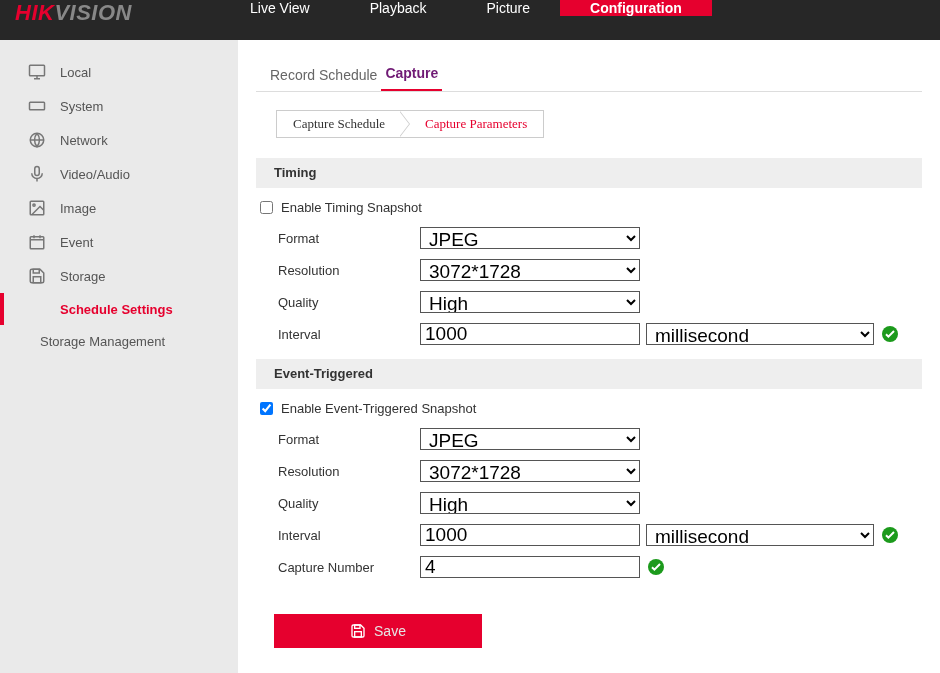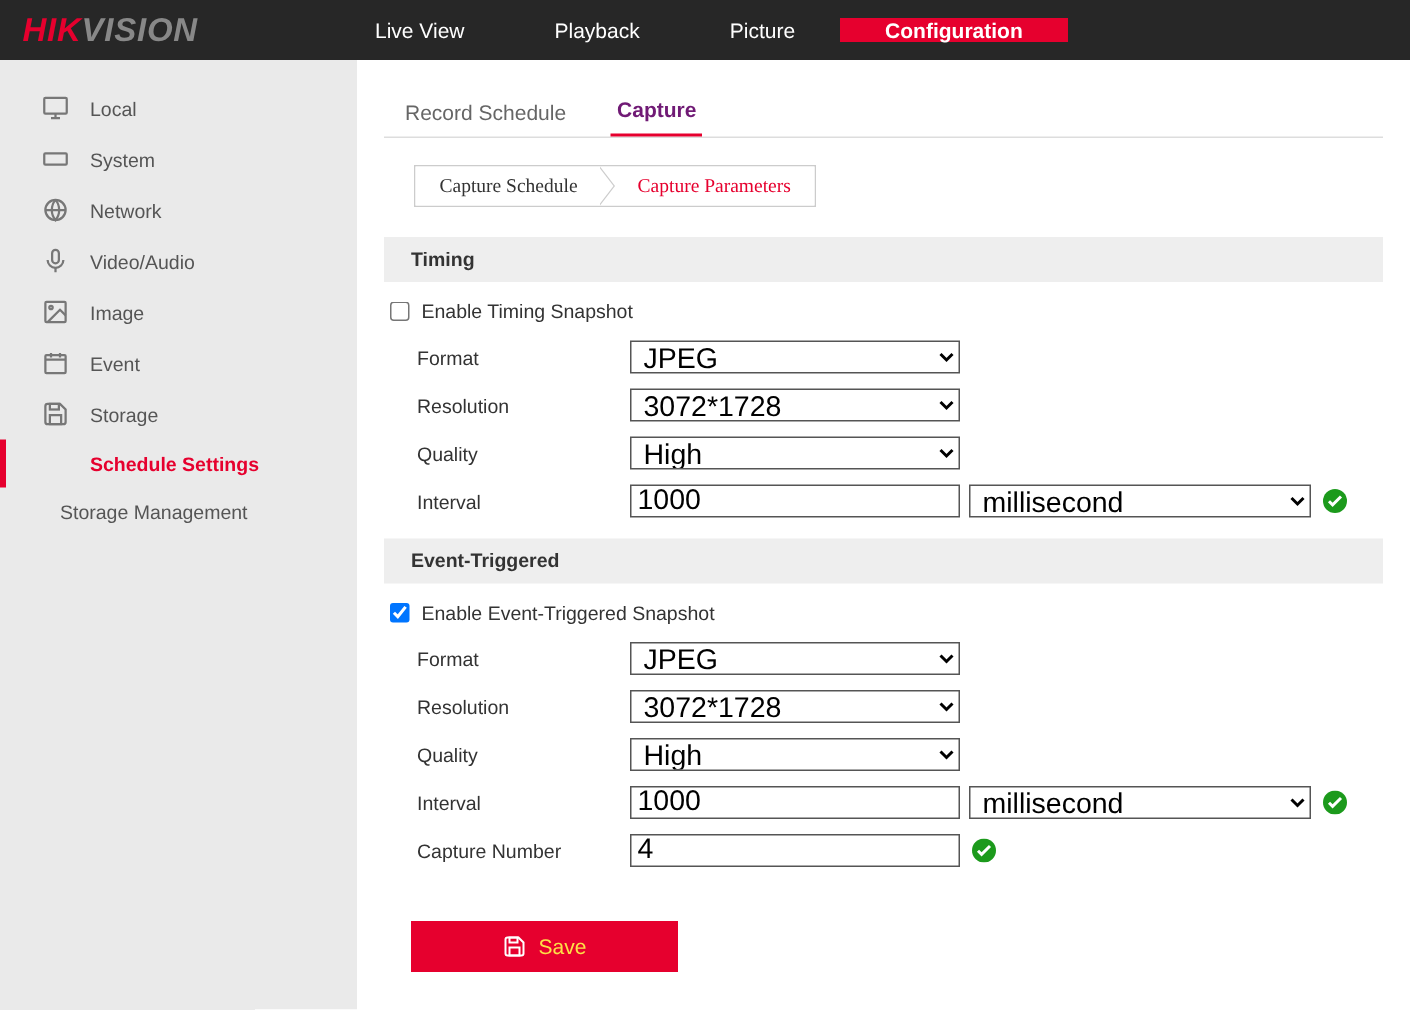--- a/index.html
+++ b/index.html
@@ -1,19 +1,19 @@
 <!DOCTYPE html>
 <html><head>
 <meta charset="utf-8">
 <style>
   * { box-sizing: border-box; margin: 0; padding: 0; }
   body { font-family: Arial, Helvetica, sans-serif; font-size: 13px; color: #333; background: #fff; width: 940px; height: 673px; overflow: hidden; }
 
   
-  .topbar { height: 40px; background: #272727; display: flex; align-items: center; }
+  .topbar { height: 40px; background: #272727; display: flex; align-items: flex-start; }
   .logo { width: 220px; display: flex; align-items: center; padding-left: 15px; }
   .logo-text { font-size: 22px; font-weight: bold; font-style: italic; letter-spacing: 0.5px; }
   .logo-hik { color: #e6002e; }
   .logo-vision { color: #888; }
   .topnav { display: flex; }
   .topnav a { display: flex; align-items: center; justify-content: center; padding: 0 30px; color: #fff; text-decoration: none; font-size: 14px; cursor: pointer; }
   .topnav a.active { background: #e6002e; font-weight: bold; }
 
   
   .body { display: flex; height: calc(673px - 40px); }
@@ -22,21 +22,21 @@
   .sidebar { width: 238px; background: #eaeaea; padding-top: 15px; }
   .side-item, .sub-item { display: flex; align-items: center; height: 34px; padding-left: 28px; cursor: pointer; color: #555; }
   .side-item svg { margin-right: 14px; flex-shrink: 0; }
   .sub-item { padding-left: 40px; height: 32px; }
   .sub-item.active { color: #e6002e; font-weight: bold; border-left: 4px solid #e6002e; padding-left: 56px; background: #eaeaea; }
 
   
   .main { flex: 1; background: #fff; padding: 0 18px 18px 18px; }
 
   
-  .ptabs { display: flex; border-bottom: 1px solid #ddd; height: 42px; align-items: flex-end; gap: 26px; padding-left: 10px; margin-top: 10px; }
+  .ptabs { display: flex; border-bottom: 1px solid #ddd; height: 42px; align-items: flex-end; padding-left: 10px; margin-top: 10px; }
   .ptab { padding: 10px 4px 8px 4px; cursor: pointer; color: #666; font-size: 14px; }
   .ptab.active { color: #701a75; font-weight: bold; border-bottom: 2px solid #e6002e; }
 
   
   .subtabs { display: flex; margin: 18px 0 20px 20px; border: 1px solid #ccc; width: fit-content; position: relative; }
   .subtab { height: 26px; line-height: 26px; padding: 0 16px; cursor: pointer; font-size: 13px; background: #fff; position: relative; font-family: Liberation Serif, serif; }
   .subtab:first-child { border-right: none; }
   .subtab.chev { color: #e6002e; padding-left: 24px; }
   .subtab.chev::before { content: ''; position: absolute; left: -1px; top: 0; width: 0; height: 0; border-top: 13px solid transparent; border-bottom: 13px solid transparent; border-left: 10px solid #ccc; }
   .subtab.chev::after { content: ''; position: absolute; left: -2.5px; top: 0; width: 0; height: 0; border-top: 13px solid transparent; border-bottom: 13px solid transparent; border-left: 10px solid #fff; }
@@ -50,21 +50,21 @@
   .chk-row input { margin-right: 8px; }
   .row { display: flex; align-items: center; margin-bottom: 10px; padding-left: 18px; }
   .row .lbl { width: 142px; }
   .row select, .row input[type=text] { height: 22px; border: 1px solid #555; padding: 0 4px; font-size: 19px; background: #fff; }
   .w220 { width: 220px; }
   .unit { width: 228px; margin-left: 6px; }
   .ok { width: 16px; height: 16px; margin-left: 8px; flex-shrink: 0; }
 
   
   .save-row { margin-top: 36px; padding-left: 18px; }
-  .save-btn { width: 178px; height: 34px; background: #e6002e; color: #fde047; border: none; font-size: 14px; display: inline-flex; align-items: center; justify-content: center; gap: 8px; cursor: pointer; }
+  .save-btn { width: 208px; height: 34px; background: #e6002e; color: #e5e5e5; border: none; font-size: 14px; display: inline-flex; align-items: center; justify-content: center; gap: 8px; cursor: pointer; }
 </style>
 </head>
 <body>
 
 <div class="topbar">
   <div class="logo">
     <span class="logo-text">
       <span class="logo-hik">HIK</span><span class="logo-vision">VISION</span>
     </span>
   </div>

